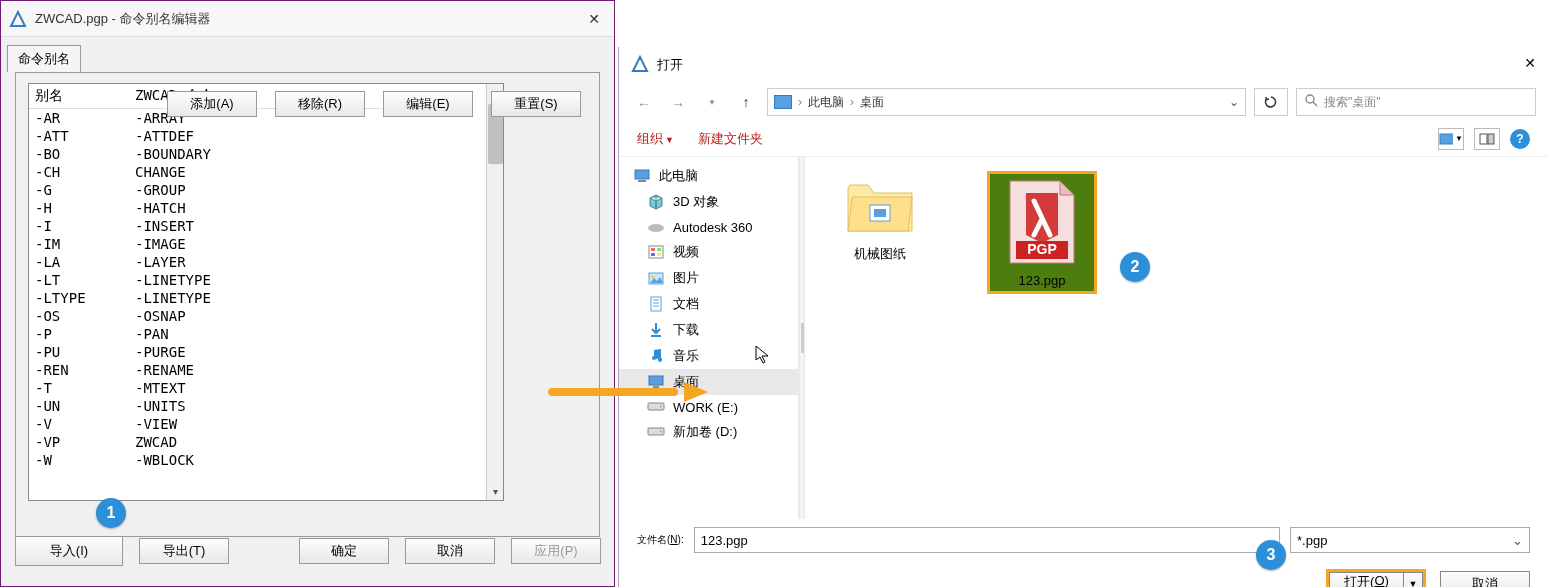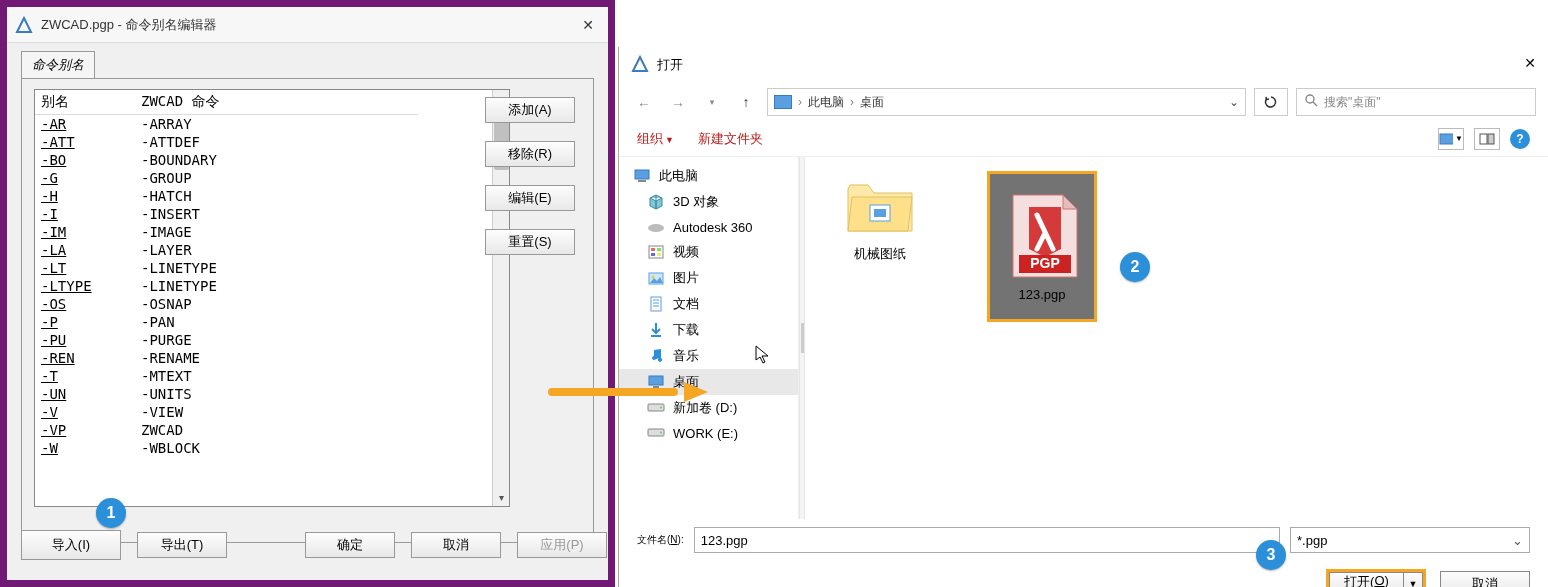--- a/index.html
+++ b/index.html
@@ -1,40 +1,40 @@
 <!DOCTYPE html>
 <html><head>
 <meta charset="utf-8">
 <style>
 * { box-sizing: border-box; margin: 0; padding: 0; }
 body { font-family: "Microsoft YaHei", "Segoe UI", sans-serif; font-size: 12px; background: #fff; width: 1548px; height: 587px; overflow: hidden; position: relative; }
 
 
-.left-dialog { position: absolute; left: 0; top: 0; width: 615px; height: 587px; border: 7px solid #701a75; background: #f0f0f0; }
+.left-dialog { position: absolute; left: 0; top: 0; width: 615px; height: 587px; border: 1px solid #701a75; background: #f0f0f0; }
 .title-bar { height: 36px; background: #f7f7f7; border-bottom: 1px solid #ddd; display: flex; align-items: center; padding: 0 8px; position: relative; }
 .title-bar .app-icon { width: 18px; height: 18px; margin-right: 8px; }
 .title-bar .title-text { color: #333; font-size: 13px; }
 .title-bar .close-x { position: absolute; right: 10px; top: 8px; width: 20px; height: 20px; text-align: center; line-height: 20px; font-size: 14px; color: #333; cursor: pointer; }
 
-.tab-strip { margin: 8px 0 0 14px; font-style: italic; }
+.tab-strip { margin: 8px 0 0 6px; }
 .tab { display: inline-block; background: #f5f5f5; border: 1px solid #999; border-bottom: none; padding: 4px 10px; font-size: 13px; }
 
 .left-body { border: 1px solid #999; background: #f0f0f0; margin: 0 14px; height: 465px; position: relative; }
 .list-box { position: absolute; left: 12px; top: 10px; width: 476px; height: 418px; border: 1px solid #888; background: #fff; overflow: hidden; }
 .list-scroll { position: absolute; right: 0; top: 0; width: 17px; height: 100%; background: #f0f0f0; border-left: 1px solid #ccc; }
 .list-scroll .thumb { position: absolute; left: 1px; top: 20px; width: 15px; height: 60px; background: #c0c0c0; border-radius: 2px; }
 .list-scroll .arr { position: absolute; left: 2px; width: 13px; height: 13px; color: #555; text-align: center; line-height: 13px; font-size: 10px; }
 .list-scroll .arr.up { top: 2px; }
 .list-scroll .arr.dn { bottom: 2px; }
 .list-header { display: flex; border-bottom: 1px solid #ddd; background: #fff; font-family: "SimSun", monospace; font-size: 14px; padding: 3px 6px; width: 383px; }
 .list-header .c1 { width: 100px; }
 .list-row { display: flex; font-family: "SimSun", monospace; font-size: 14px; padding: 1px 6px; width: 383px; }
-.list-row .c1 { width: 100px; text-decoration: underline; }
-
-.side-btns { position: absolute; right: 18px; top: 18px; display: flex; flex-direction: column; gap: 18px; }
+.list-row .c1 { width: 100px; }
+
+.side-btns { position: absolute; right: 18px; top: 18px; display: flex; flex-direction: row; gap: 18px; }
 .side-btns button { width: 90px; height: 26px; background: linear-gradient(#fdfdfd,#e8e8e8); border: 1px solid #999; font-size: 13px; cursor: pointer; }
 
 .bottom-btns { position: absolute; left: 14px; bottom: 20px; width: 586px; display: flex; align-items: center; }
 .bottom-btns button { width: 90px; height: 26px; background: linear-gradient(#fdfdfd,#e8e8e8); border: 1px solid #999; font-size: 13px; cursor: pointer; margin-right: 16px; }
 .bottom-btns .right-group { margin-left: auto; display: flex; gap: 16px; }
 .bottom-btns .right-group button { margin-right: 0; }
 .bottom-btns button.disabled { color: #999; }
 
 .highlight-box-1 { border: 3px solid #f5a623; }
 .badge { position: absolute; width: 30px; height: 30px; border-radius: 50%; background: #2b8fd9; color: #fff; font-weight: bold; font-size: 16px; display: flex; align-items: center; justify-content: center; box-shadow: 0 1px 2px rgba(0,0,0,0.3); }
@@ -69,21 +69,21 @@
 .nav-item.selected { background: #e8e8e8; }
 .nav-icon { width: 18px; height: 16px; display: inline-flex; align-items: center; justify-content: center; }
 
 .splitter { width: 6px; background: #f4f4f4; border-left: 1px solid #e6e6e6; border-right: 1px solid #e6e6e6; display: flex; align-items: center; justify-content: center; cursor: col-resize; }
 .splitter .grip { width: 3px; height: 30px; background: #ccc; }
 
 .content-pane { flex: 1; padding: 14px 20px; display: flex; gap: 52px; align-items: flex-start; position: relative; }
 .file-item { width: 110px; text-align: center; cursor: pointer; padding: 6px; }
 .file-item .folder-ic { width: 72px; height: 60px; margin: 0 auto 8px; position: relative; }
 .file-item .label { font-size: 13px; }
-.file-item.selected { background: #737373; border: 3px solid #f5a623; padding: 17px; }
+.file-item.selected { background: #4d7c0f; border: 3px solid #f5a623; padding: 3px; }
 .pgp-icon { width: 76px; height: 90px; margin: 0 auto 6px; position: relative; }
 
 .filename-row { display: flex; align-items: center; padding: 8px 18px; gap: 10px; }
 .filename-row label { font-size: 10px; }
 .filename-row .underline { text-decoration: underline; }
 .fn-input { flex: 1; height: 26px; border: 1px solid #aaa; padding: 0 6px; font-size: 13px; display: flex; align-items: center; justify-content: space-between; }
 .filter-sel { width: 240px; height: 26px; border: 1px solid #aaa; padding: 0 6px; font-size: 13px; display: flex; align-items: center; justify-content: space-between; cursor: pointer; }
 
 .action-row { display: flex; justify-content: flex-end; align-items: center; padding: 8px 18px 14px; gap: 14px; }
 .split-btn { display: flex; border: 3px solid #f5a623; }
@@ -129,20 +129,24 @@
           </div>
           <div class="list-row">
             <span class="c1">-ATT</span>
             <span class="c2">-ATTDEF</span>
           </div>
           <div class="list-row">
             <span class="c1">-BO</span>
             <span class="c2">-BOUNDARY</span>
           </div>
           <div class="list-row">
+            <span class="c1">-CH</span>
+            <span class="c2">CHANGE</span>
+          </div>
+          <div class="list-row">
             <span class="c1">-G</span>
             <span class="c2">-GROUP</span>
           </div>
           <div class="list-row">
             <span class="c1">-H</span>
             <span class="c2">-HATCH</span>
           </div>
           <div class="list-row">
             <span class="c1">-I</span>
             <span class="c2">-INSERT</span>
@@ -208,21 +212,21 @@
     </div>
     <div class="side-btns">
       <button>添加(A)</button>
       <button>移除(R)</button>
       <button>编辑(E)</button>
       <button>重置(S)</button>
     </div>
   </div>
 
   <div class="bottom-btns">
-    <button class="highlight-box-1" style="width:100px;height:30px">导入(I)</button>
+    <button class="highlight-box-1" style="width:108px;height:30px">导入(I)</button>
     <button>导出(T)</button>
     <div class="right-group">
       <button>确定</button>
       <button>取消</button>
       <button class="disabled">应用(P)</button>
     </div>
   </div>
 </div>
 
 <div class="badge" style="left:96px;top:498px">1</div>
@@ -385,30 +389,30 @@
           </span>
           <span>桌面</span>
         </div>
       <div class="nav-item">
           <span class="nav-icon">
             <svg width="18" height="10">
               <rect x="1" y="1" width="16" height="7" rx="1" fill="#ddd" stroke="#888"></rect>
               <circle cx="14" cy="4.5" r="1" fill="#6c6"></circle>
             </svg>
           </span>
-          <span>新加卷 (D:)</span>
+          <span>WORK (E:)</span>
         </div>
       <div class="nav-item">
           <span class="nav-icon">
             <svg width="18" height="10">
               <rect x="1" y="1" width="16" height="7" rx="1" fill="#ddd" stroke="#888"></rect>
               <circle cx="14" cy="4.5" r="1" fill="#6c6"></circle>
             </svg>
           </span>
-          <span>WORK (E:)</span>
+          <span>新加卷 (D:)</span>
         </div>
     </div>
 
     <div class="splitter">
         <div class="grip"></div>
       </div>
 
     <div class="content-pane">
       <div class="file-item">
         <div class="folder-ic">

